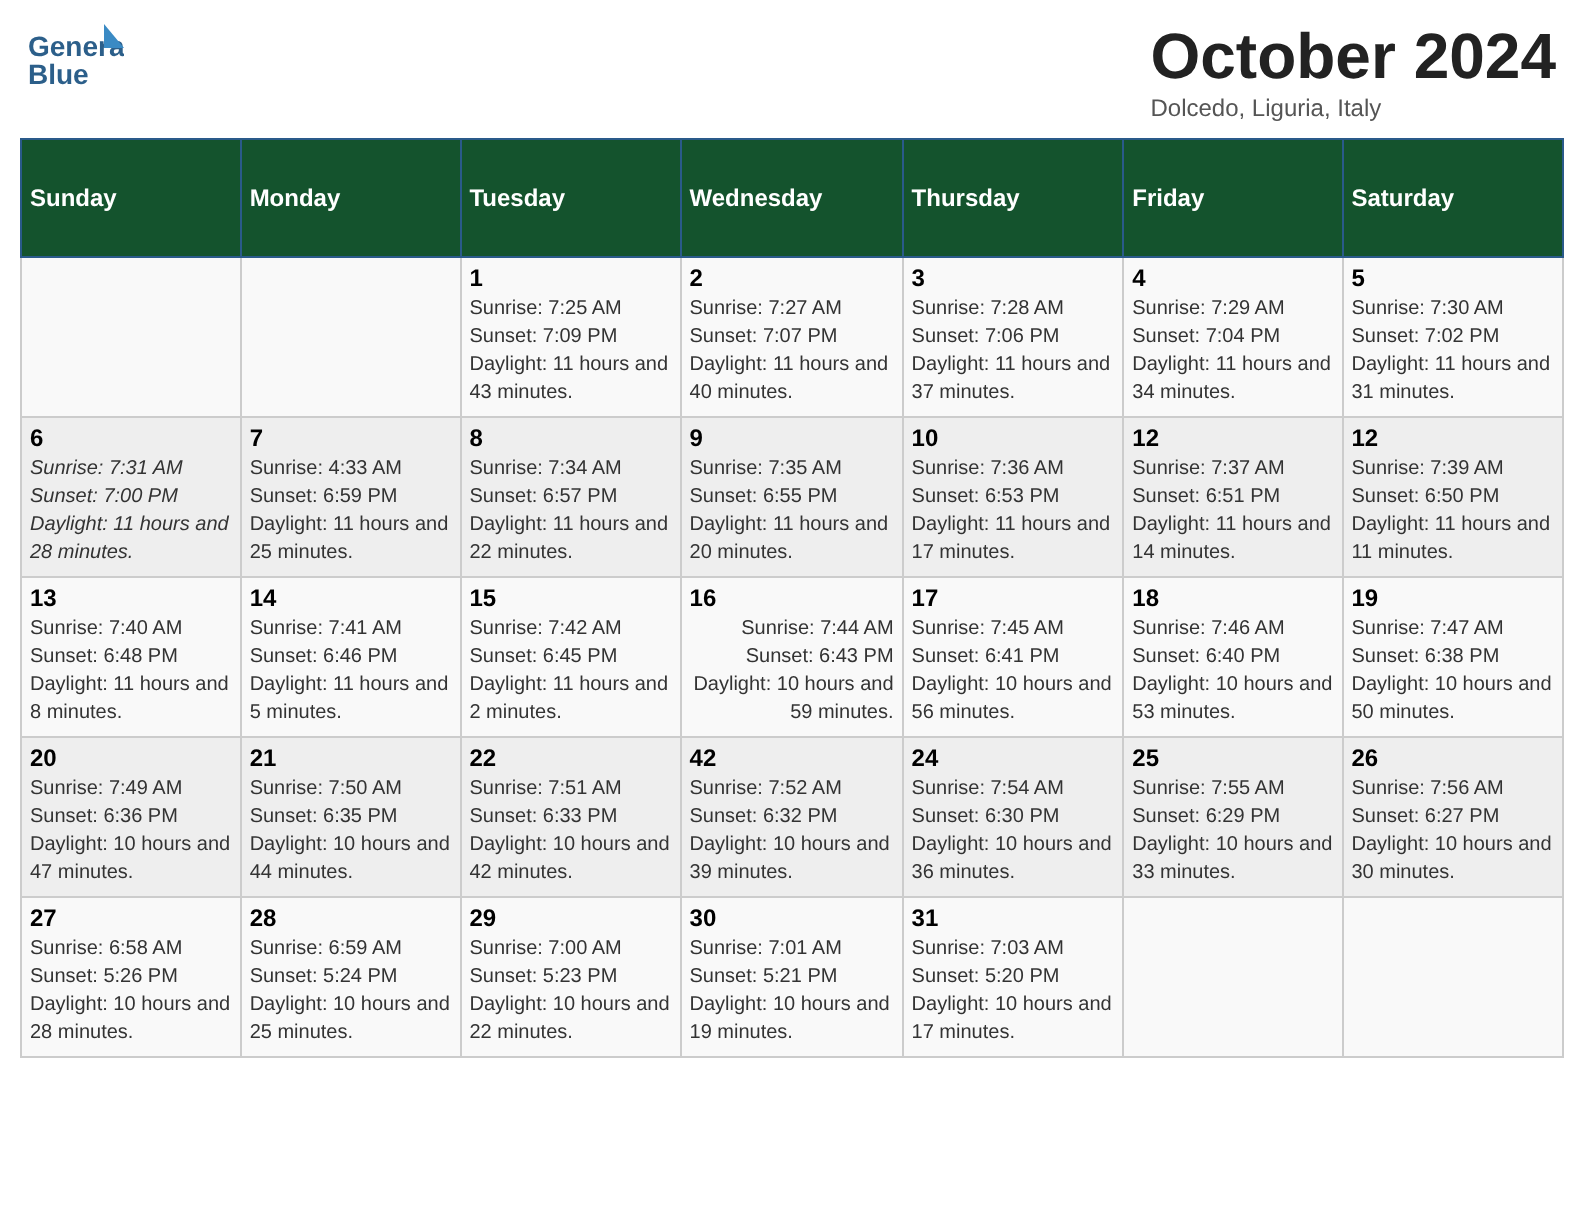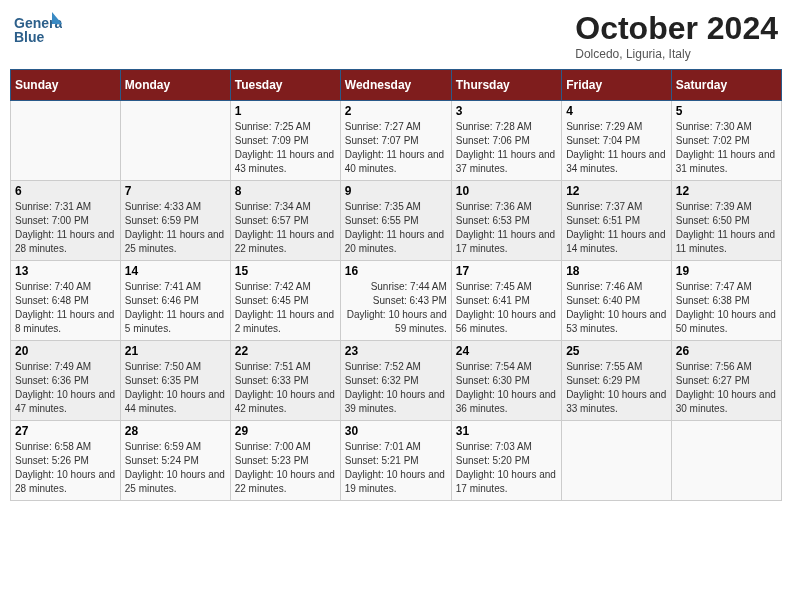--- a/index.html
+++ b/index.html
@@ -41,25 +41,25 @@
     .location-title {
       font-size: 12px;
       color: #555;
     }
     table {
       width: 100%;
       border-collapse: collapse;
       font-size: 10.5px;
     }
     thead th {
-      background: #7f1d1d;
+      background: #14532d;
       color: #fff;
       font-weight: bold;
       font-size: 12px;
-      padding: 8px 4px;
+      padding: 22px 4px;
       text-align: left;
       border: 1px solid #2a5a8a;
     }
     tbody td {
       border: 1px solid #ccc;
       vertical-align: top;
       padding: 3px 4px;
       height: 80px;
       width: 113px;
     }
@@ -146,21 +146,21 @@
         <td>
           <span class="day-num">5</span>
           <div class="day-info" style="white-space: pre-line;">Sunrise: 7:30 AM
 Sunset: 7:02 PM
 Daylight: 11 hours and 31 minutes.</div>
         </td>
       </tr>
       <tr>
         <td>
           <span class="day-num">6</span>
-          <div class="day-info" style="white-space: pre-line;">Sunrise: 7:31 AM
+          <div class="day-info" style="white-space: pre-line; font-style: italic;">Sunrise: 7:31 AM
 Sunset: 7:00 PM
 Daylight: 11 hours and 28 minutes.</div>
         </td>
         <td>
           <span class="day-num">7</span>
           <div class="day-info" style="white-space: pre-line;">Sunrise: 4:33 AM
 Sunset: 6:59 PM
 Daylight: 11 hours and 25 minutes.</div>
         </td>
         <td>
@@ -251,21 +251,21 @@
 Sunset: 6:35 PM
 Daylight: 10 hours and 44 minutes.</div>
         </td>
         <td>
           <span class="day-num">22</span>
           <div class="day-info" style="white-space: pre-line;">Sunrise: 7:51 AM
 Sunset: 6:33 PM
 Daylight: 10 hours and 42 minutes.</div>
         </td>
         <td>
-          <span class="day-num">23</span>
+          <span class="day-num">42</span>
           <div class="day-info" style="white-space: pre-line;">Sunrise: 7:52 AM
 Sunset: 6:32 PM
 Daylight: 10 hours and 39 minutes.</div>
         </td>
         <td>
           <span class="day-num">24</span>
           <div class="day-info" style="white-space: pre-line;">Sunrise: 7:54 AM
 Sunset: 6:30 PM
 Daylight: 10 hours and 36 minutes.</div>
         </td>

